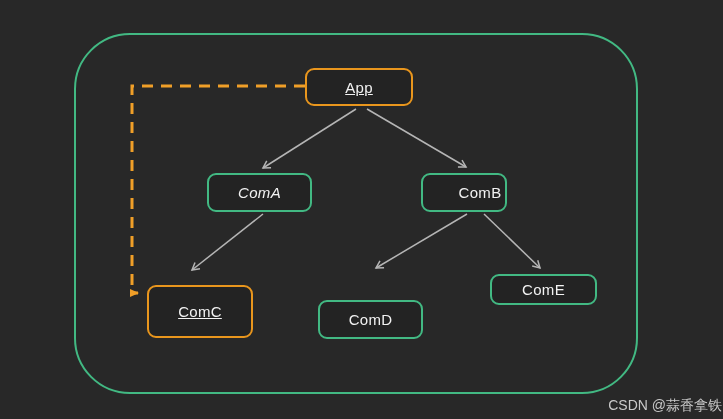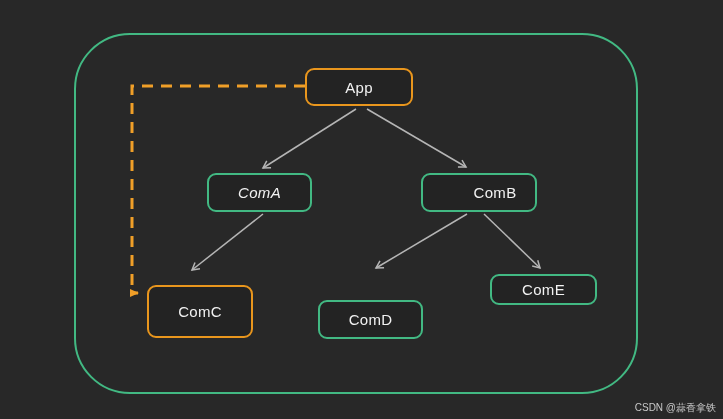--- a/index.html
+++ b/index.html
@@ -13,31 +13,31 @@
     border:2px solid #42b983;border-radius:56px;
     background:transparent;
   }
   .edges{position:absolute;left:0;top:0;width:723px;height:419px;}
   .node{
     position:absolute;display:flex;align-items:center;justify-content:center;
     background:#232323;border-radius:9px;border:2px solid #42b983;
     color:#f2f2f2;font-size:15px;letter-spacing:.3px;
     box-sizing:border-box;
   }
-  .node--orange{border-color:#e9961d;}
+  .node--orange{border-color:#e9961d;text-decoration:underline;}
   .node--green{border-color:#42b983;}
   .node-app {left:305px;top:68px; width:108px;height:38px;}
   .node-coma{left:207px;top:173px;width:105px;height:39px;font-style:italic;}
-  .node-comb{left:421px;top:173px;width:116px;height:39px;padding-left:32px;}
+  .node-comb{left:421px;top:173px;width:86px;height:39px;padding-left:32px;}
   .node-comc{left:147px;top:274px;width:106px;height:53px;margin-top:11px;}
   .node-comd{left:318px;top:274px;width:105px;height:39px;margin-top:26px;}
   .node-come{left:490px;top:274px;width:107px;height:31px;}
   .watermark{
-    position:absolute;right:7px;bottom:4px;
-    color:#c9c9c9;font-size:10px;
+    position:absolute;right:1px;bottom:4px;
+    color:#c9c9c9;font-size:14px;
   }
 </style>
 </head>
 <body>
 
 <div class="container"></div>
 
 <svg class="edges" viewBox="0 0 723 419" xmlns="http://www.w3.org/2000/svg">
   <defs>
     <marker id="chevGray" markerWidth="12" markerHeight="12" refX="8" refY="5" orient="auto" markerUnits="userSpaceOnUse">

